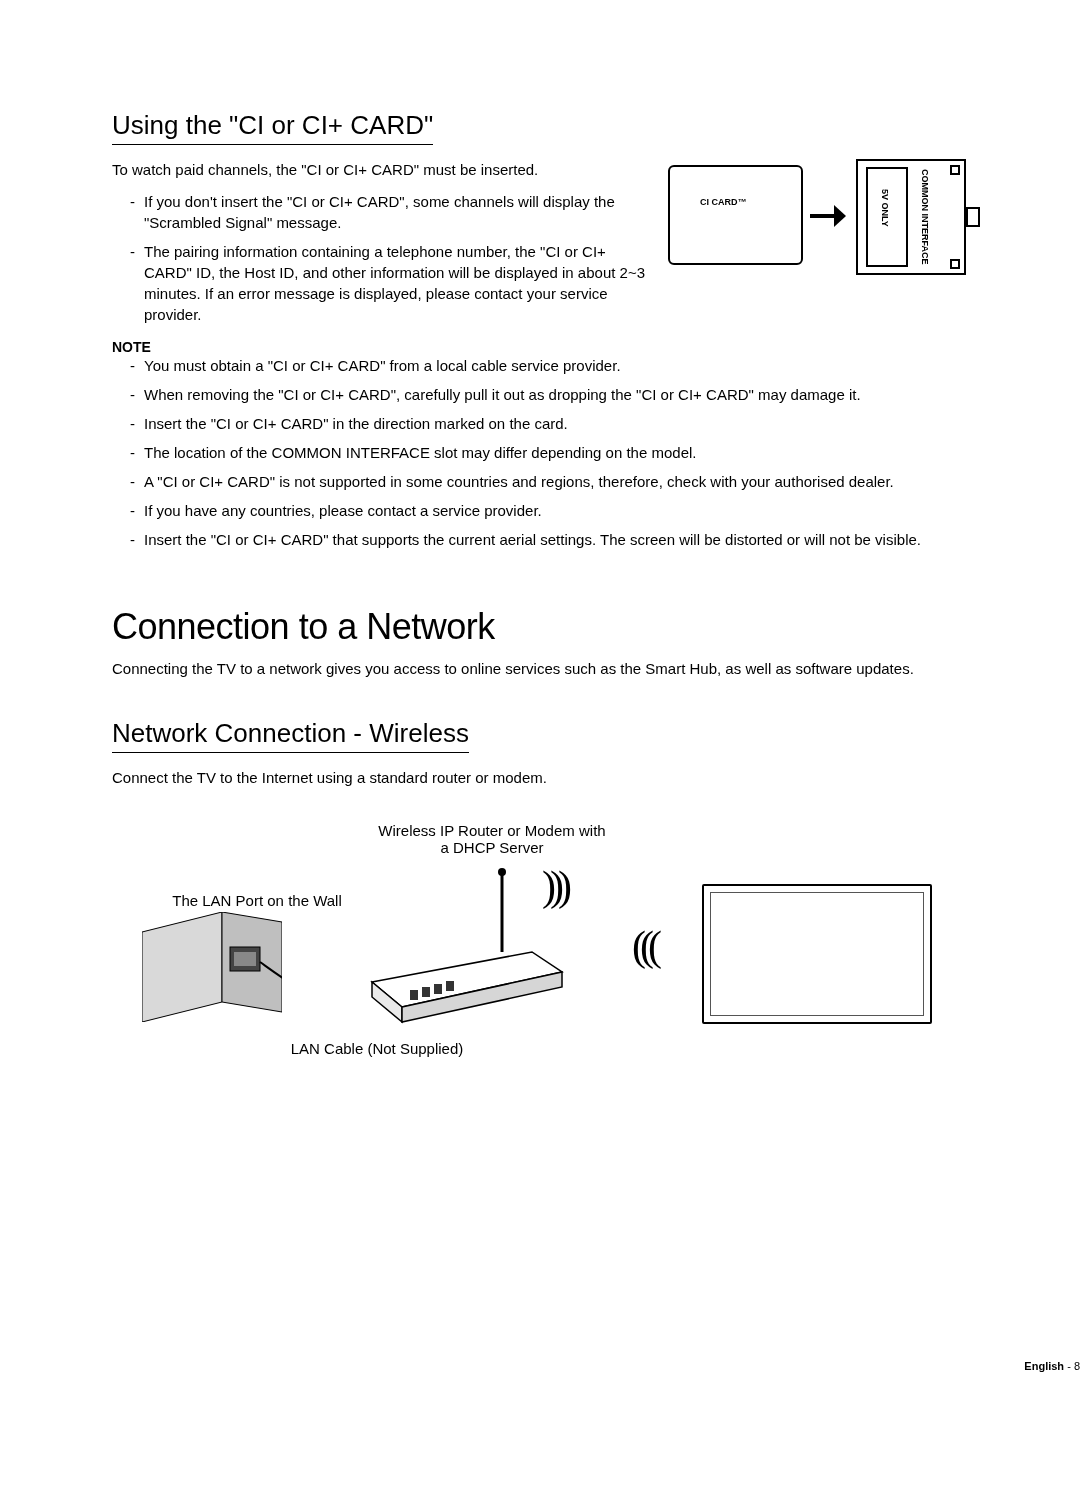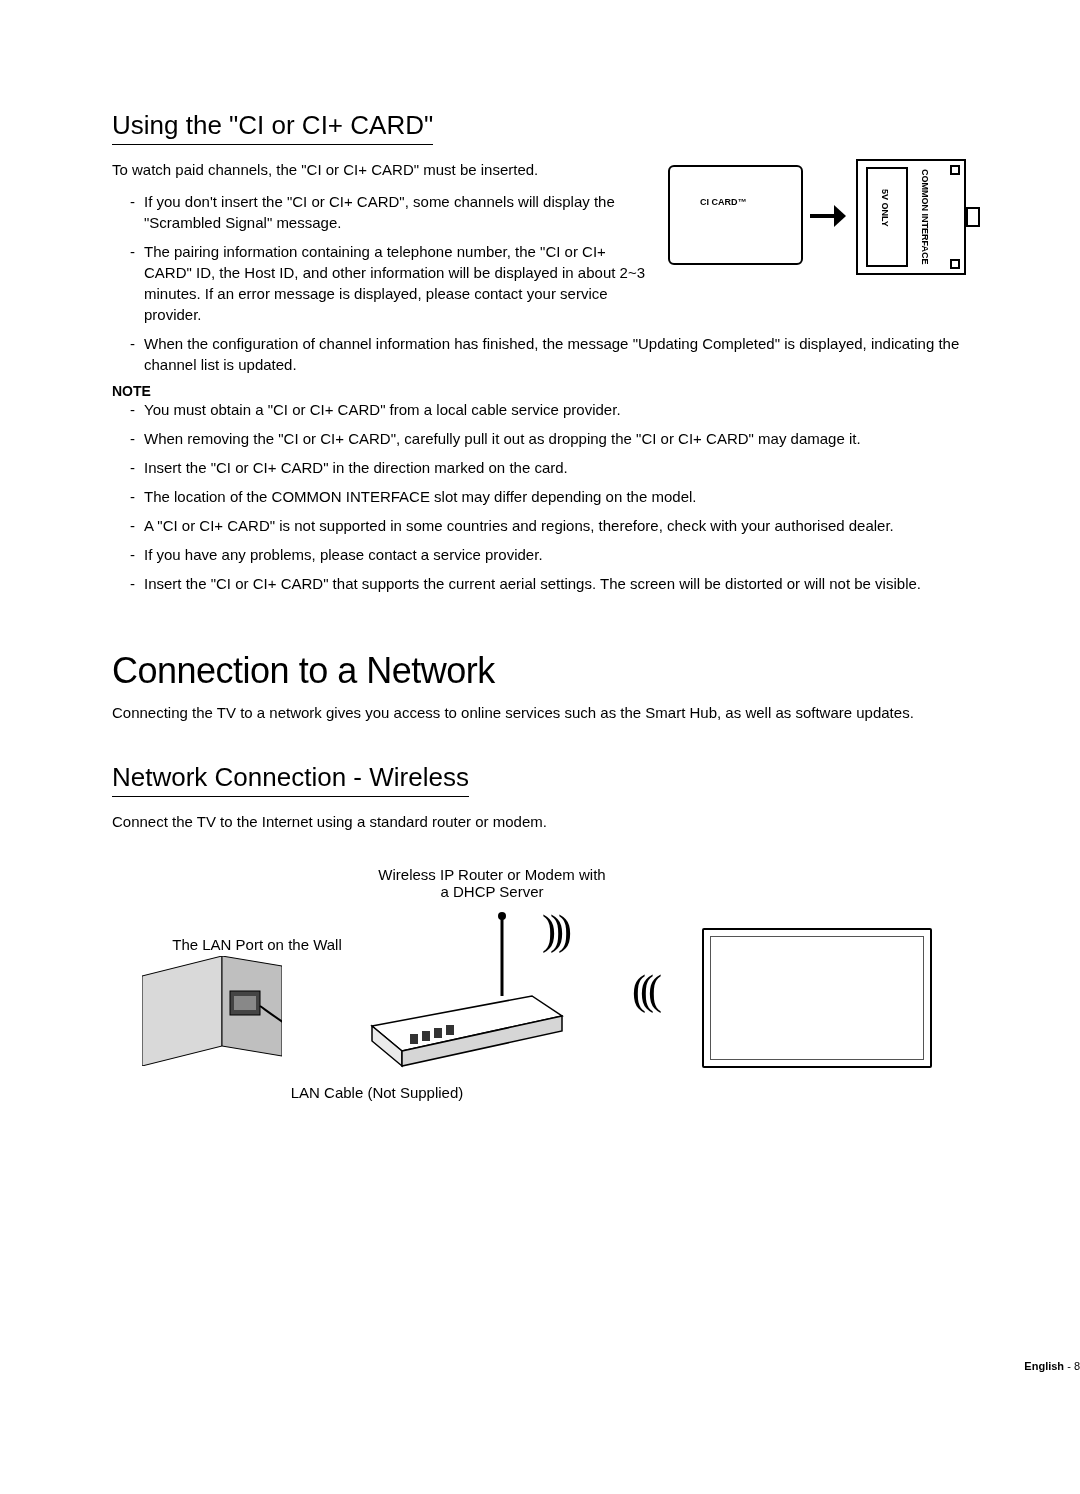--- a/index.html
+++ b/index.html
@@ -86,32 +86,29 @@
           <div class="slot-line-bot"></div>
         </div>
         <div class="slot-inner"></div>
         <div class="slot-tab"></div>
         <span class="vlabel v1">5V ONLY</span>
         <span class="vlabel v2">COMMON INTERFACE</span>
       </div>
     </div>
   </div>
 
-  <ul class="dashes">
-    <li>When the configuration of channel information has finished, the message "Updating Completed" is displayed, indicating the channel list is updated.</li>
-  </ul>
 
   <p class="note-label">NOTE</p>
   <ul class="dashes">
     <li>You must obtain a "CI or CI+ CARD" from a local cable service provider.</li>
     <li>When removing the "CI or CI+ CARD", carefully pull it out as dropping the "CI or CI+ CARD" may damage it.</li>
     <li>Insert the "CI or CI+ CARD" in the direction marked on the card.</li>
     <li>The location of the COMMON INTERFACE slot may differ depending on the model.</li>
     <li>A "CI or CI+ CARD" is not supported in some countries and regions, therefore, check with your authorised dealer.</li>
-    <li>If you have any problems, please contact a service provider.</li>
+    <li>If you have any countries, please contact a service provider.</li>
     <li>Insert the "CI or CI+ CARD" that supports the current aerial settings. The screen will be distorted or will not be visible.</li>
   </ul>
 
   
   <div class="h1">Connection to a Network</div>
   <p class="body">Connecting the TV to a network gives you access to online services such as the Smart Hub, as well as software updates.</p>
 
   
   <div style="height:28px"></div>
   <div class="h2">Network Connection - Wireless</div>

